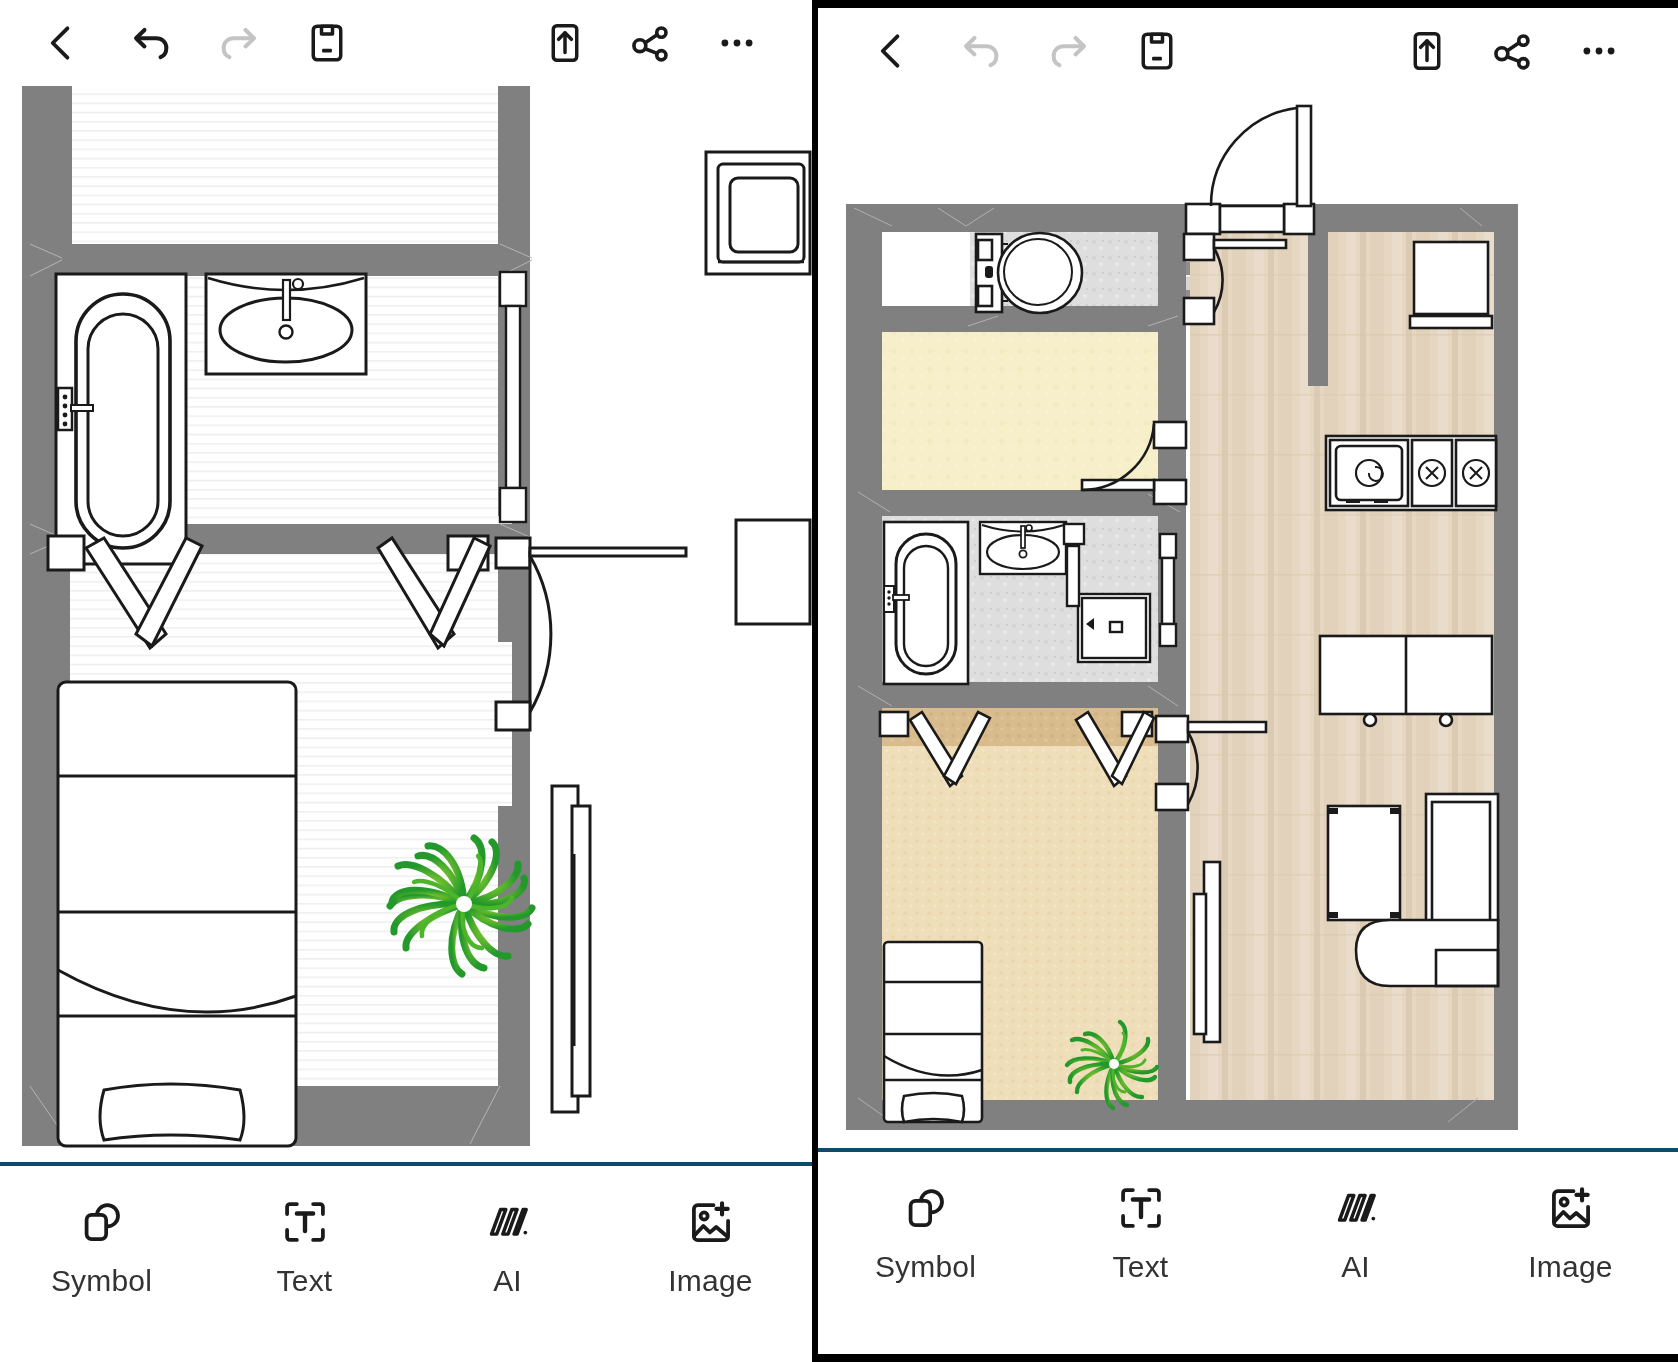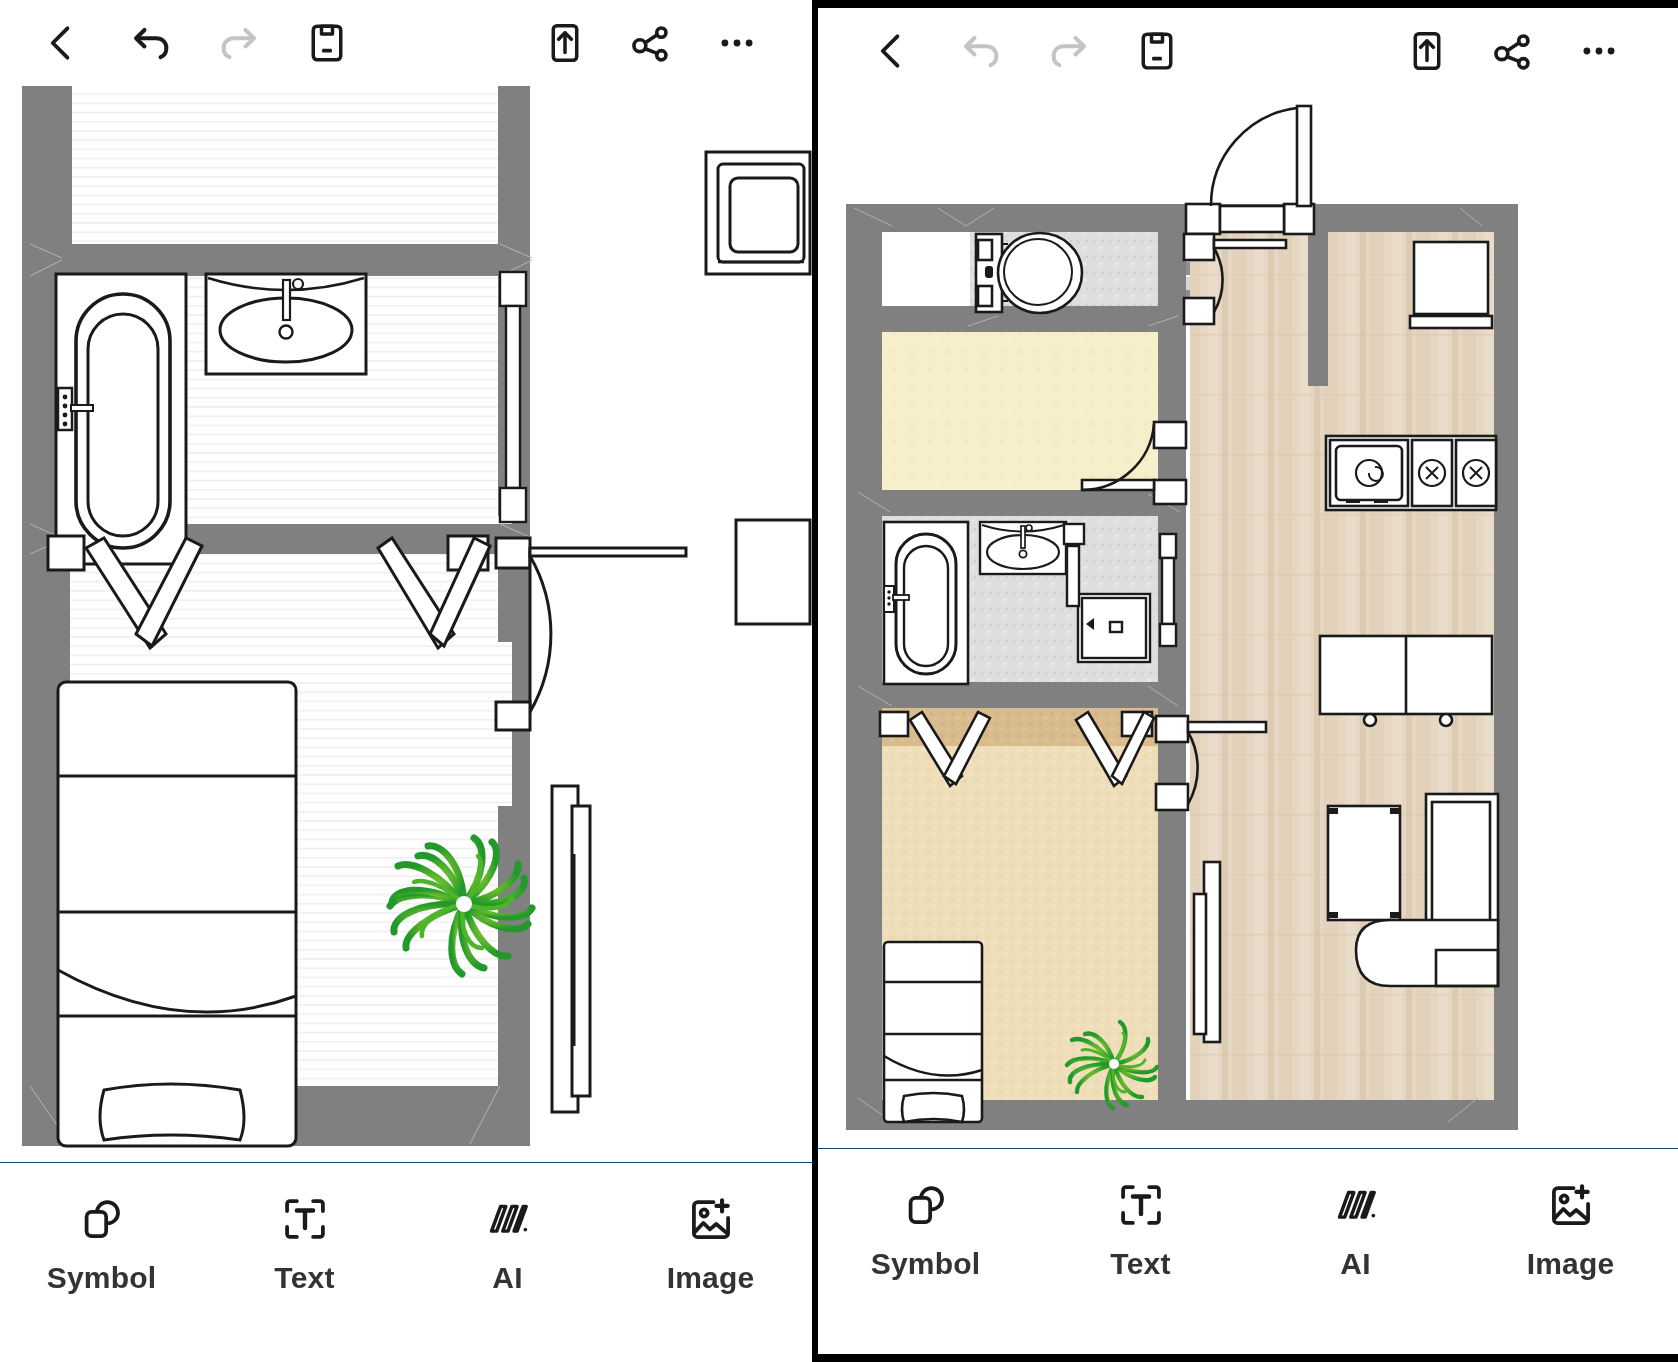--- a/index.html
+++ b/index.html
@@ -37,24 +37,23 @@
   .canvas {
     position: absolute; left: 0; right: 0; top: 86px; bottom: 200px;
     background: #ffffff; overflow: hidden;
   }
   .canvas svg { position: absolute; left: 0; top: 0; }
 
   
   .bottombar {
     position: absolute; left: 0; right: 0; bottom: 0; height: 200px;
     background: #ffffff;
-    border-top: 1px solid #0c4a6e;
+    border-top: 4px solid #0c4a6e;
     display: flex; align-items: flex-start; justify-content: space-around;
     padding-top: 28px;
-    font-weight: bold;
   }
   #panel-right .bottombar { height: 206px; }
   .bb-item {
     display: flex; flex-direction: column; align-items: center;
     width: 150px; cursor: pointer;
   }
   .bb-ico { height: 56px; display: flex; align-items: center; justify-content: center; }
   .bb-label {
     margin-top: 14px;
     font-size: 30px; color: #333333;

